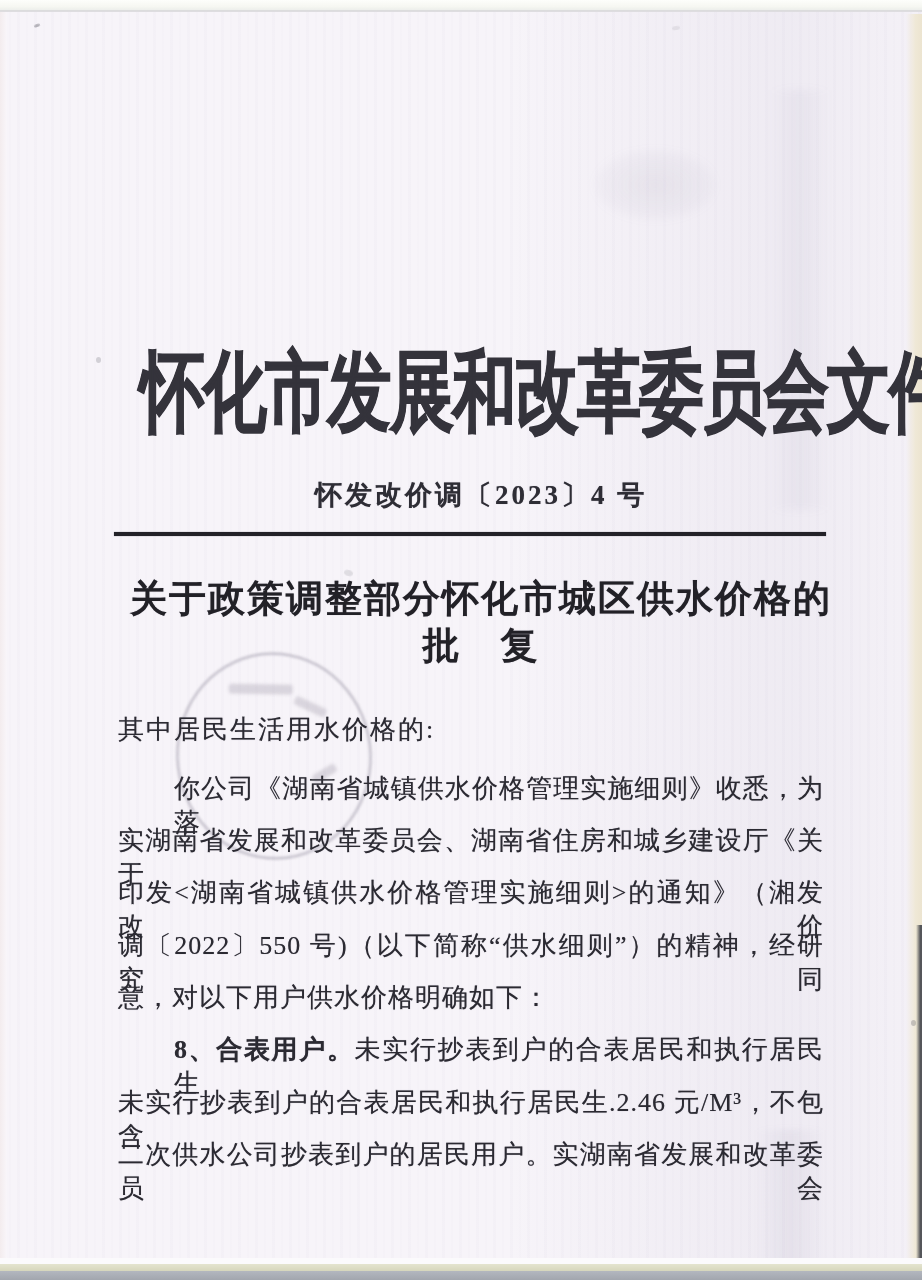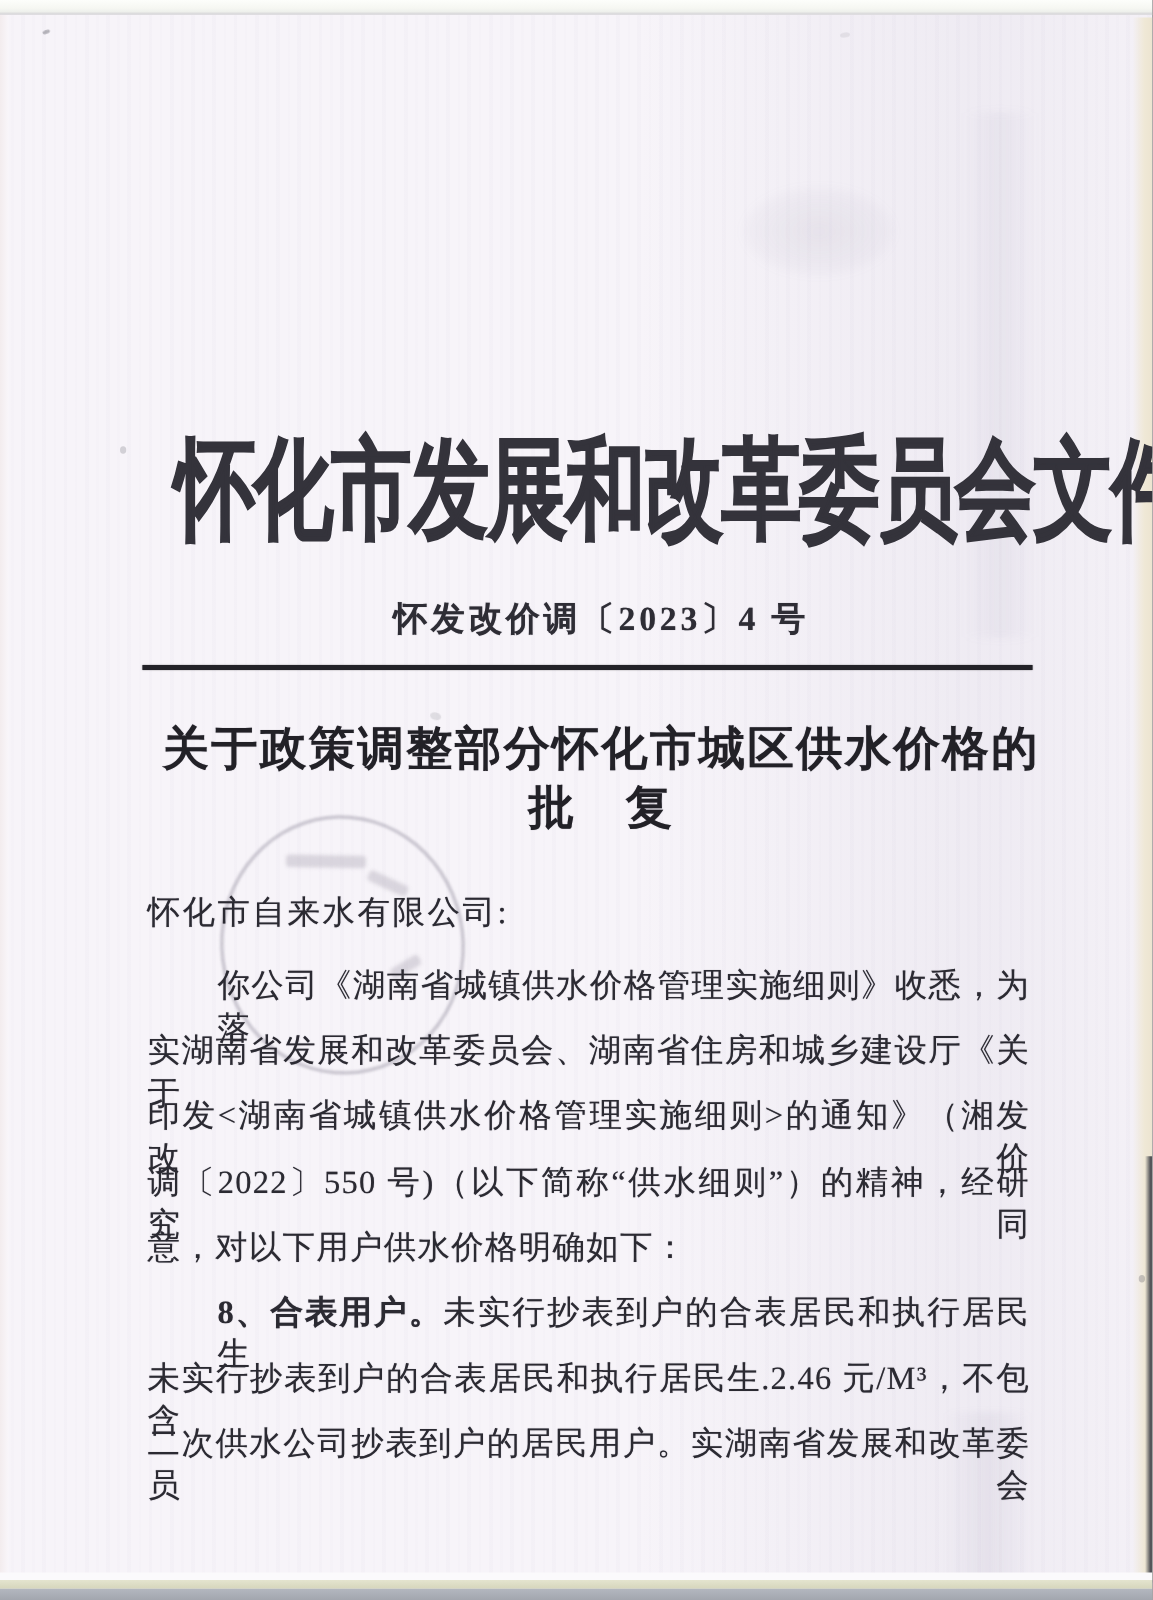--- a/index.html
+++ b/index.html
@@ -106,21 +106,21 @@
     <div class="centered doc-title-1">关于政策调整部分怀化市城区供水价格的</div>
     <div class="centered doc-title-2">批　复</div>
 
     <div class="stamp">
       <div class="m m1"></div>
       <div class="m m2"></div>
       <div class="m m3"></div>
     </div>
 
     <div class="body-block">
-      <div class="addressee">怀化市自来水有限公司:</div>
+      <div class="addressee">其中居民生活用水价格的:</div>
 
       <div class="bline jfull ind" style="top:772px">你公司《湖南省城镇供水价格管理实施细则》收悉，为落</div>
       <div class="bline jfull" style="top:824px">实湖南省发展和改革委员会、湖南省住房和城乡建设厅《关于</div>
       <div class="bline jfull" style="top:876px">印发&lt;湖南省城镇供水价格管理实施细则&gt;的通知》（湘发改价</div>
       <div class="bline jfull" style="top:929px">调〔2022〕550 号)（以下简称“供水细则”）的精神，经研究同</div>
       <div class="bline" style="top:981px">意，对以下用户供水价格明确如下：</div>
       <div class="bline jfull ind" style="top:1033px"><span class="b">8、合表用户。</span><span>未实行抄表到户的合表居民和执行居民生</span></div>
       <div class="bline jfull" style="top:1086px">未实行抄表到户的合表居民和执行居民生.2.46 元/M³，不包含</div>
       <div class="bline jfull" style="top:1138px">二次供水公司抄表到户的居民用户。实湖南省发展和改革委员会</div>
     </div>

